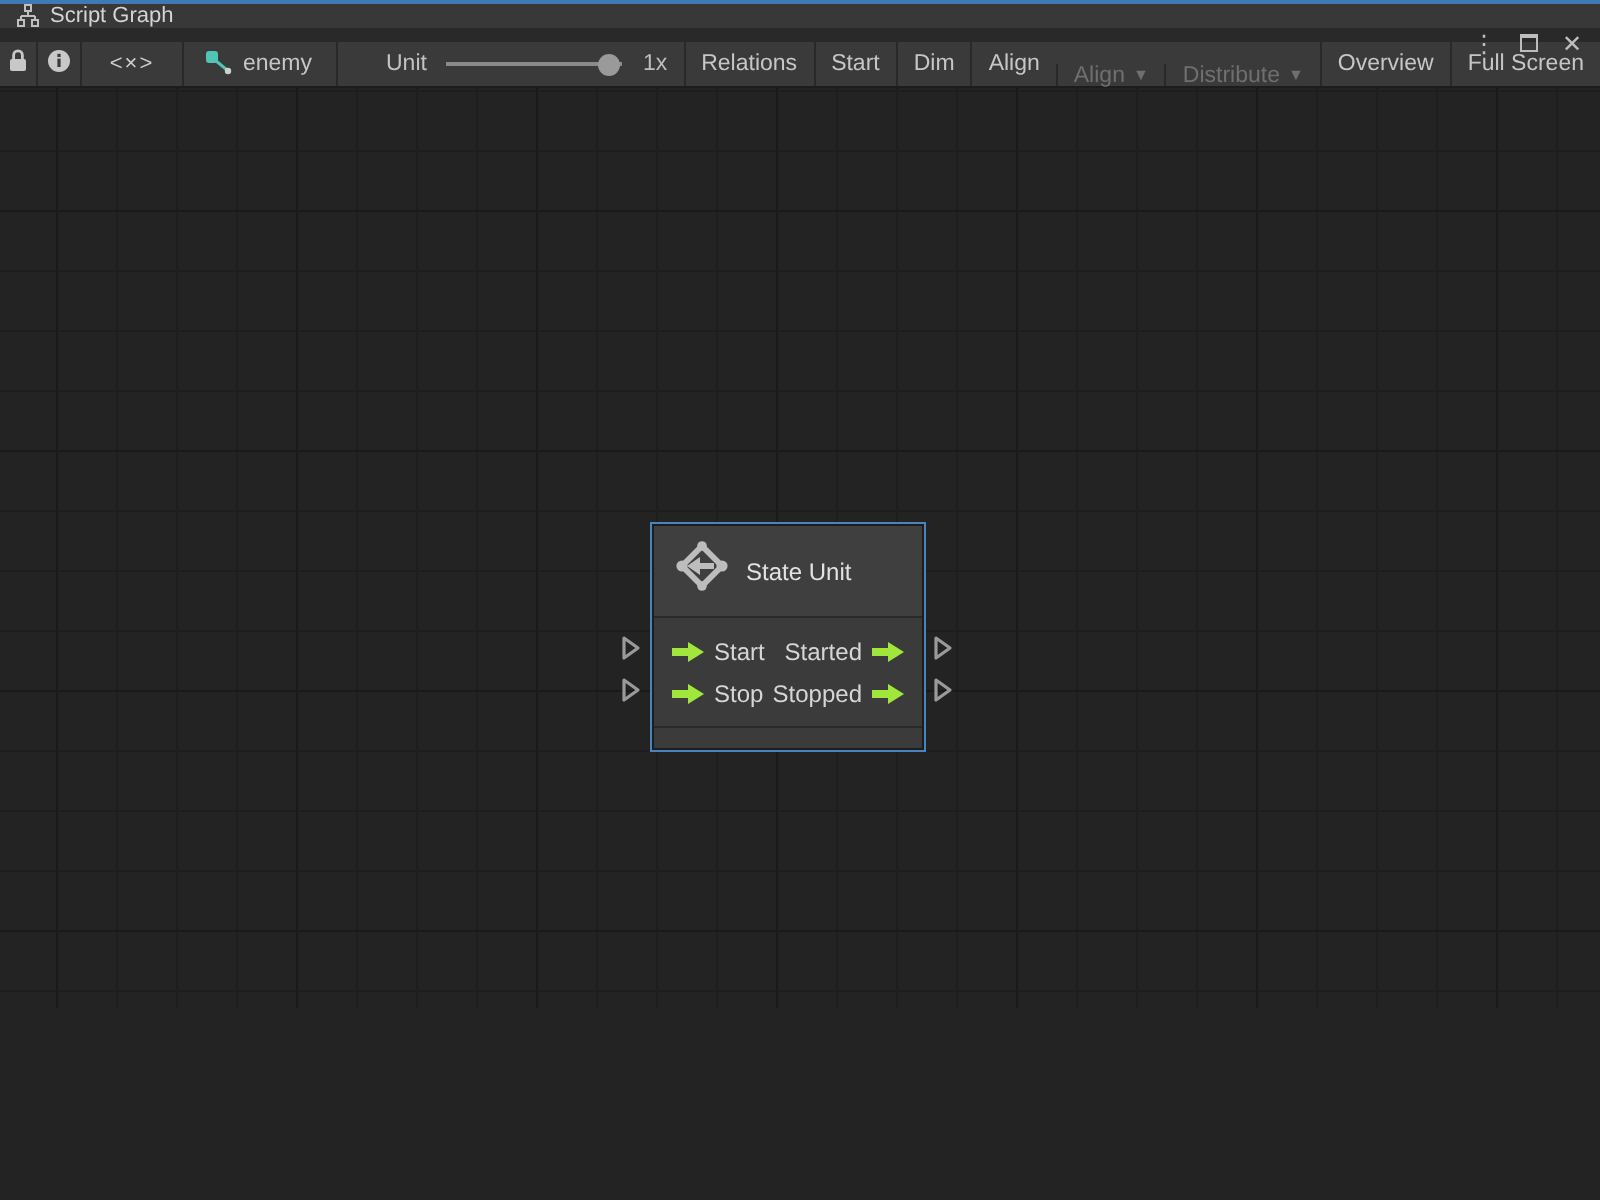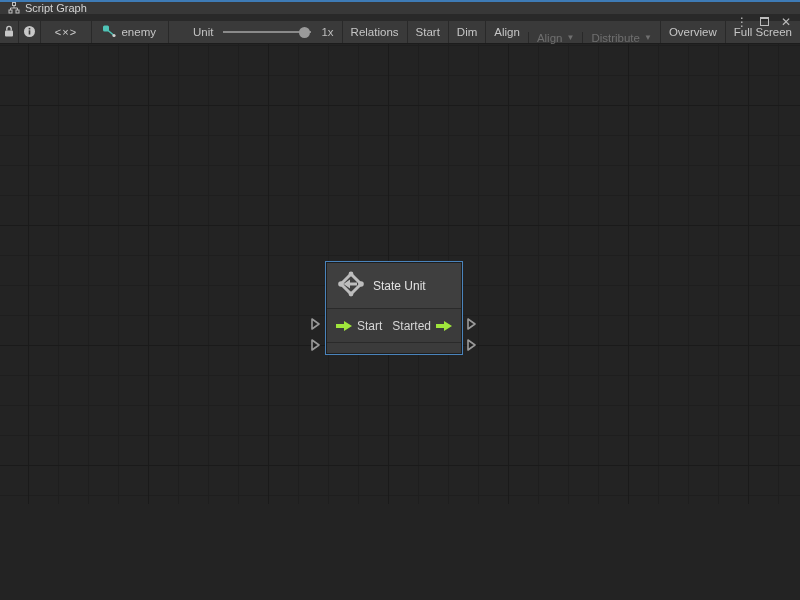--- a/index.html
+++ b/index.html
@@ -220,20 +220,38 @@
             </span>
             <span class="port-out">
               <span class="port-label">Started</span>
               <span class="port-arrow">
                 <svg width="16" height="10" viewBox="0 0 16 10">
                     <path d="M0 3 h8 V0 l8 5 -8 5 V7 H0 Z" fill="currentColor"></path>
                   </svg>
               </span>
             </span>
           </div>
+          <div class="port-row">
+            <span class="port-in">
+              <span class="port-arrow">
+                <svg width="16" height="10" viewBox="0 0 16 10">
+                    <path d="M0 3 h8 V0 l8 5 -8 5 V7 H0 Z" fill="currentColor"></path>
+                  </svg>
+              </span>
+              <span class="port-label">Stop</span>
+            </span>
+            <span class="port-out">
+              <span class="port-label">Stopped</span>
+              <span class="port-arrow">
+                <svg width="16" height="10" viewBox="0 0 16 10">
+                    <path d="M0 3 h8 V0 l8 5 -8 5 V7 H0 Z" fill="currentColor"></path>
+                  </svg>
+              </span>
+            </span>
+          </div>
         </div>
         <div class="node-footer"></div>
       </div>
     </div>
 
     <span class="ext-port" style="left:310px; top:273px;">
       <svg width="11" height="14" viewBox="0 0 11 14">
           <path d="M2 2 L9 7 L2 12 Z" fill="none" stroke="#9a9a9a" stroke-width="1.6" stroke-linejoin="round"></path>
         </svg>
     </span>

